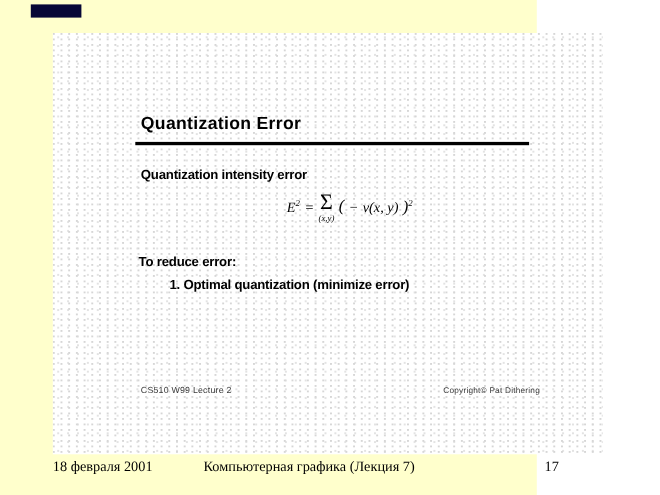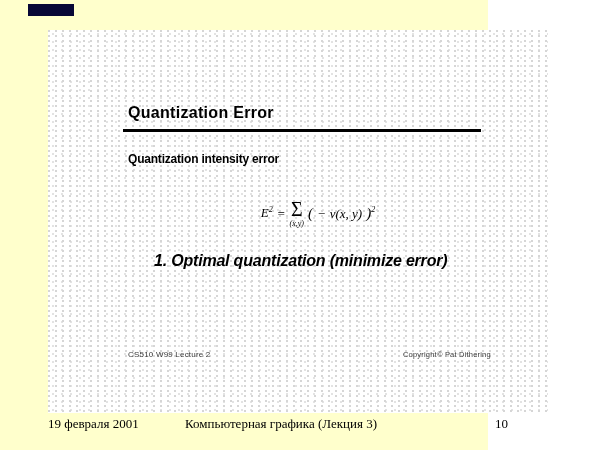--- a/index.html
+++ b/index.html
@@ -70,21 +70,20 @@
     top: 144px;
     width: 240px;
     display: flex;
     align-items: center;
     justify-content: center;
     gap: 4px;
     font-family: "Liberation Serif", serif;
     font-style: italic;
     font-size: 13px;
     color: #000000;
-    margin-top: 25px;
   }
   .formula sup {
     font-size: 8px;
     font-style: italic;
   }
   .sigma-block {
     display: inline-flex;
     flex-direction: column;
     align-items: center;
     line-height: 1;
@@ -121,25 +120,24 @@
     left: 78px;
     top: 201px;
     font-size: 12px;
     font-weight: 700;
     letter-spacing: -0.2px;
     color: #000000;
   }
   .list-item {
     position: absolute;
     left: 106px;
-    font-size: 16px;
+    font-size: 12px;
     font-weight: 700;
     letter-spacing: -0.2px;
     color: #000000;
-    font-style: italic;
   }
   .item1 { top: 222px; }
   .item2 { top: 242px; }
   .slide-footer-left {
     position: absolute;
     left: 80px;
     top: 320px;
     font-size: 8px;
     letter-spacing: 0.2px;
     color: #3a3a3a;
@@ -183,23 +181,24 @@
       <span class="sigma-block">
         <span class="sigma">Σ</span>
         <span class="sigma-sub">(x,y)</span>
       </span>
       <span class="f-paren">(</span>
       <span>−</span>
       <span>v(x, y)</span>
       <span class="f-paren"><span>)</span><sup>2</sup></span>
     </div>
 
+    <div class="reduce-heading">To reduce error:</div>
     <div class="list-item item1">1. Optimal quantization (minimize error)</div>
 
     <div class="slide-footer-left">CS510 W99 Lecture 2</div>
     <div class="slide-footer-right">Copyright© Pat Dithering</div>
   </div>
 
-  <div class="pf-date">19 февраля 2001</div>
-  <div class="pf-title">Компьютерная графика (Лекция 3)</div>
-  <div class="pf-num">10</div>
+  <div class="pf-date">18 февраля 2001</div>
+  <div class="pf-title">Компьютерная графика (Лекция 7)</div>
+  <div class="pf-num">17</div>
 
 </div>
 
 </body></html>

